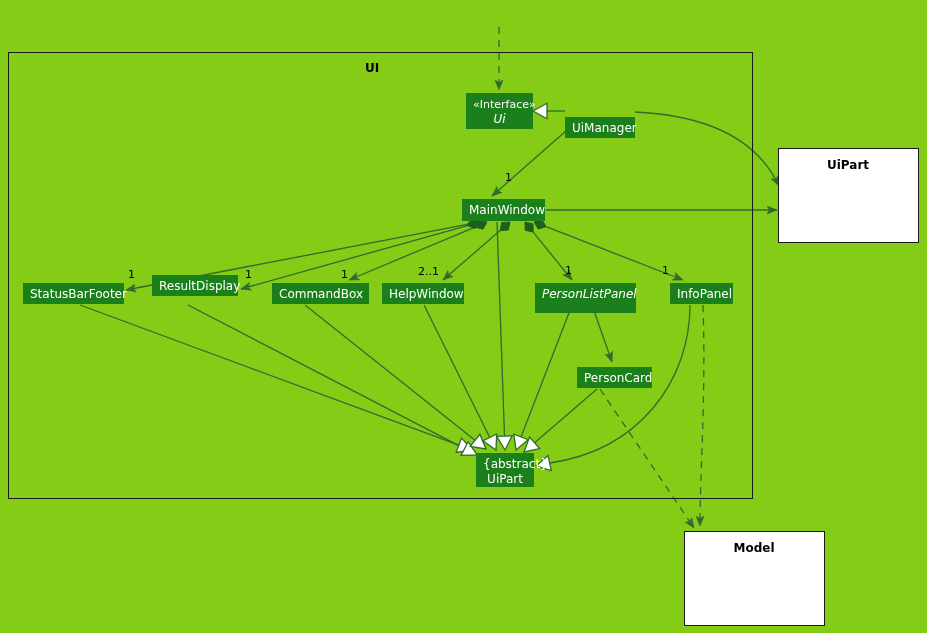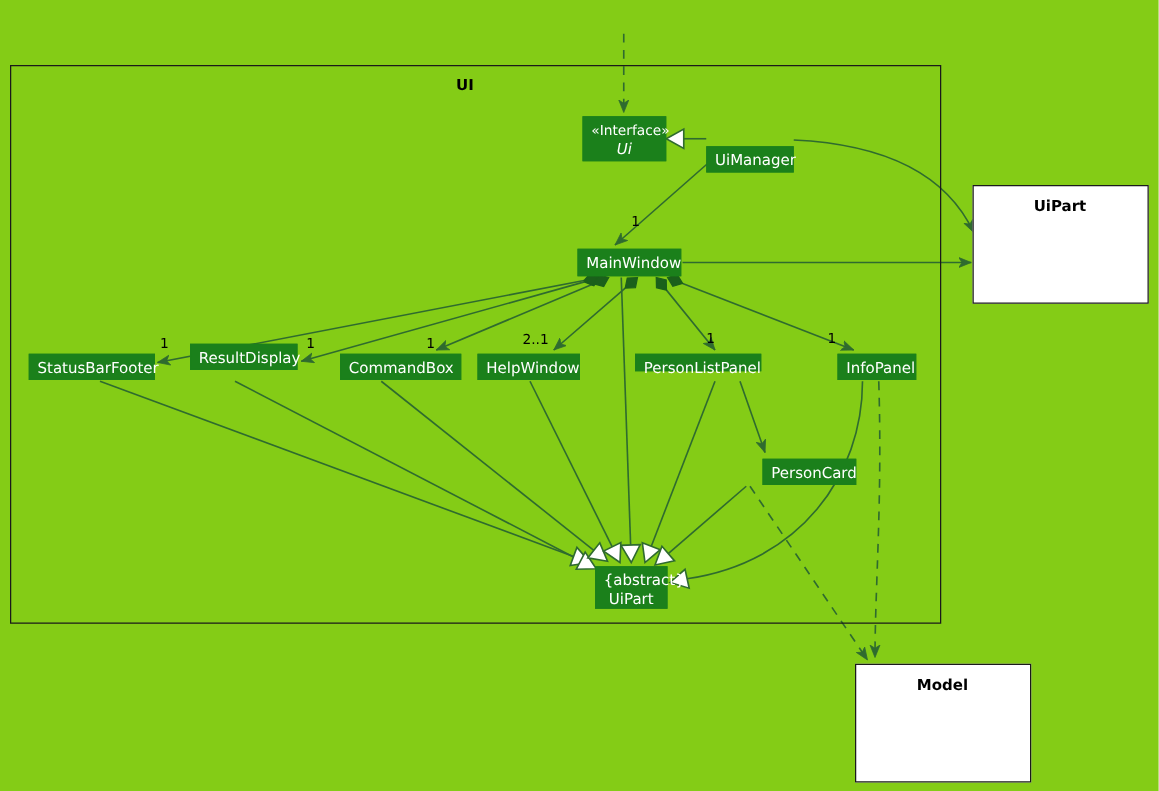--- a/index.html
+++ b/index.html
@@ -184,29 +184,29 @@
   </div>
 
   <div class="node" id="n-commandbox" style="left: 272px; top: 283px; width: 97px; height: 21px;">
     <span class="aline">CommandBox</span>
   </div>
 
   <div class="node" id="n-helpwindow" style="left: 382px; top: 283px; width: 82px; height: 21px;">
     <span class="aline">HelpWindow</span>
   </div>
 
-  <div class="node" id="n-personlistpanel" style="left: 508px; top: 283px; width: 101px; height: 14px;">
+  <div class="node" id="n-personlistpanel" style="left: 535px; top: 283px; width: 101px; height: 30px; font-style: italic;">
     <span class="aline">PersonListPanel</span>
   </div>
 
   <div class="node" id="n-infopanel" style="left: 670px; top: 283px; width: 63px; height: 21px;">
     <span class="aline">InfoPanel</span>
   </div>
 
-  <div class="node" id="n-personcard" style="left: 577px; top: 367px; width: 75px; height: 21px; margin-left: 33px;">
+  <div class="node" id="n-personcard" style="left: 577px; top: 367px; width: 75px; height: 21px;">
     <span class="aline">PersonCard</span>
   </div>
 
   <div class="node" id="n-uipart" style="left: 476px; top: 453px; width: 58px; height: 34px;">
     <span class="aline">{abstract}</span>
     <span class="aline">UiPart</span>
   </div>
 
   <div class="mult" id="ml-0" style="left: 505px; top: 171px;">1</div>
   <div class="mult" id="ml-1" style="left: 128px; top: 268px;">1</div>

